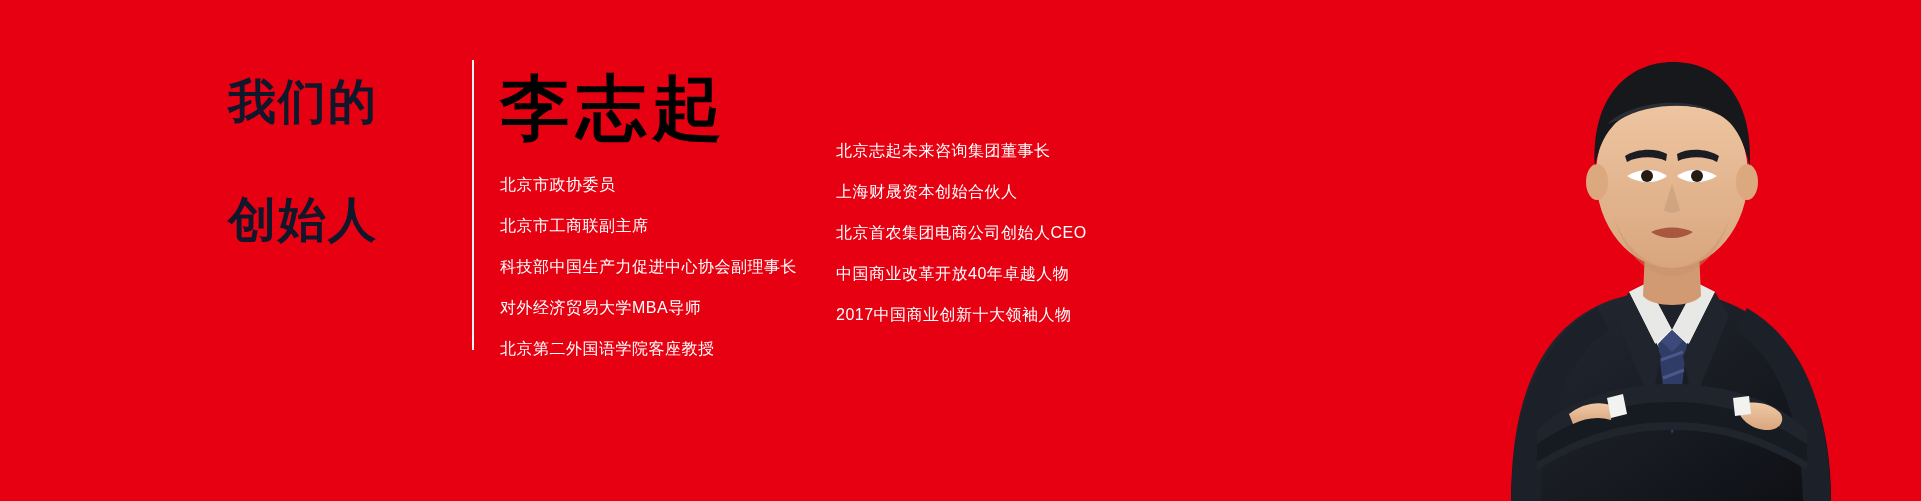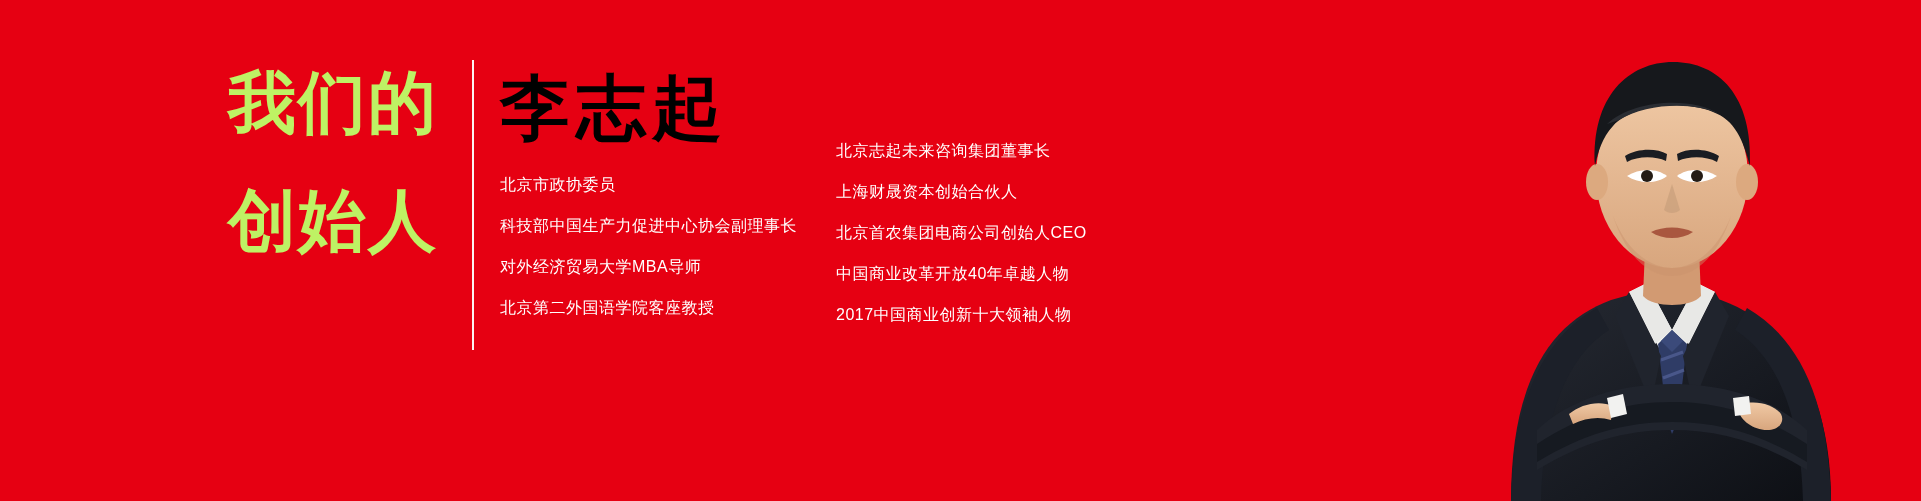--- a/index.html
+++ b/index.html
@@ -21,23 +21,23 @@
     background: #e60012;
     overflow: hidden;
   }
 
   
   .headline {
     position: absolute;
     left: 228px;
     top: 52px;
     width: 230px;
-    color: #bef264;
+    color: #0f172a;
     font-weight: bold;
-    font-size: 68px;
+    font-size: 48px;
     line-height: 100px;
     letter-spacing: 2px;
     white-space: nowrap;
   }
   .headline .line2 {
     display: block;
     margin-top: 18px;
   }
 
   
@@ -109,20 +109,21 @@
     <span class="line1">我们的</span>
     <span class="line2">创始人</span>
   </div>
 
   <div class="divider"></div>
 
   <div class="person-name">李志起</div>
 
   <div class="col col-left">
     <span class="item">北京市政协委员</span>
+    <span class="item">北京市工商联副主席</span>
     <span class="item">科技部中国生产力促进中心协会副理事长</span>
     <span class="item">对外经济贸易大学MBA导师</span>
     <span class="item">北京第二外国语学院客座教授</span>
   </div>
 
   <div class="col col-right">
     <span class="item">北京志起未来咨询集团董事长</span>
     <span class="item">上海财晟资本创始合伙人</span>
     <span class="item">北京首农集团电商公司创始人CEO</span>
     <span class="item">中国商业改革开放40年卓越人物</span>

